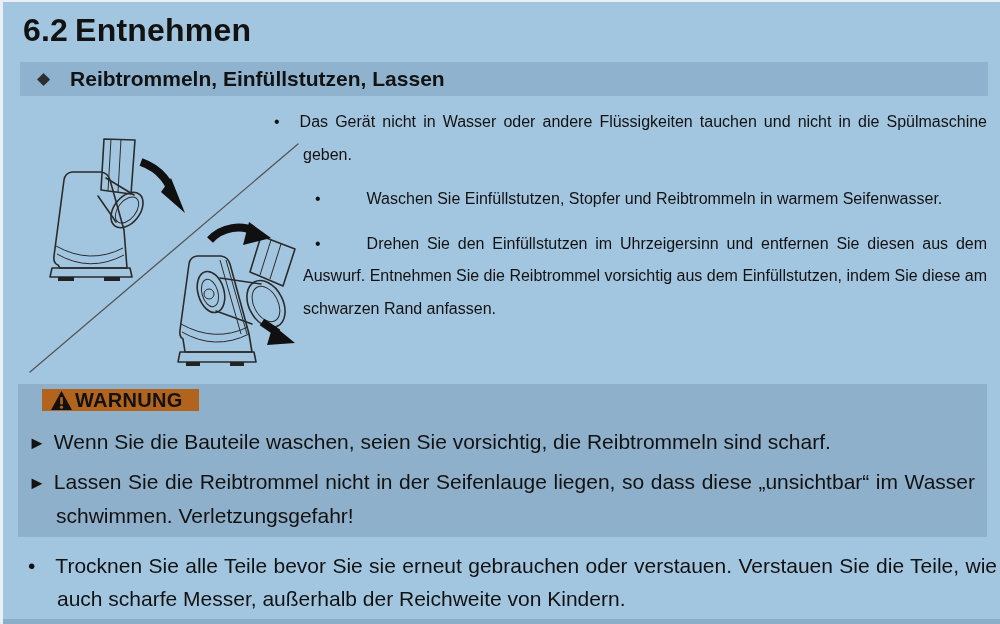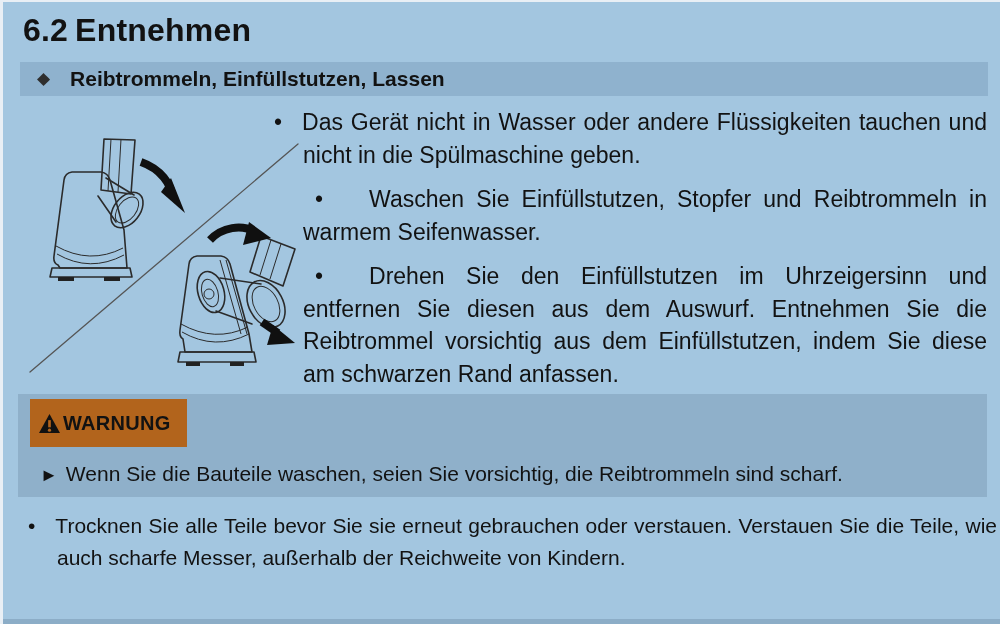--- a/index.html
+++ b/index.html
@@ -44,22 +44,22 @@
     font-size: 17px; color: #2e2e2e; line-height: 1;
     transform: translateY(-1px);
   }
   .band .band-label {
     margin-left: 20px;
     font-size: 21px; font-weight: bold;
   }
 
   
   .content {
-    margin: 10px 13px 4px 17px;
-    font-size: 23px;
+    margin: 10px 13px 16px 17px;
+    font-size: 16px;
     line-height: 32.5px;
   }
   .illustration {
     float: left;
     width: 283px; height: 278px;
     shape-outside: inset(30px 0 0 0);
     padding-top: 30px;
     box-sizing: border-box;
   }
   .illustration svg { display: block; margin-left: -6px; }
@@ -82,34 +82,33 @@
     margin: 0 13px 0 15px;
     background: #8fb0ca;
     padding: 5px 12px 5px 10px;
     box-sizing: border-box;
   }
   .warning-badge {
     display: inline-flex;
     align-items: center;
     background: #b2641c;
     padding: 3px 16px 3px 8px;
-    height: 48px;
-    box-sizing: border-box;
-    margin-left: 2px;
+    height: 22px;
+    box-sizing: border-box;
+    margin-left: 14px;
   }
   .warning-badge .w-label {
     font-size: 20px; font-weight: bold;
     letter-spacing: 0.3px;
     margin-left: 2px;
   }
   .warn-item {
     font-size: 21px; line-height: 32.5px;
     padding-left: 28px; text-indent: -28px;
     text-align: justify;
-    margin-left: 12px;
   }
   .warn-item.first { margin-top: 11px; }
   .warn-item.second { margin-top: 7px; }
   .arrow-glyph { display: inline; margin-right: 8px; font-size: 18px; }
 
   
   .closing-wrap {
     margin: 13px 3px 0 17px;
     font-size: 21px; line-height: 32.5px;
   }
@@ -205,20 +204,21 @@
   <div class="warning-section">
     <div class="warning-badge">
       <svg width="23" height="21" viewBox="0 0 24 22">
         <path d="M12 1 L23 21 L1 21 Z" fill="#111"></path>
         <rect x="10.6" y="7.5" width="2.8" height="7.5" fill="#b2641c"></rect>
         <circle cx="12" cy="18" r="1.7" fill="#b2641c"></circle>
       </svg>
       <span class="w-label">WARNUNG</span>
     </div>
     <p class="warn-item first"><span class="arrow-glyph">►</span><span>Wenn Sie die Bauteile waschen, seien Sie vorsichtig, die Reibtrommeln sind scharf.</span></p>
+    <p class="warn-item second"><span class="arrow-glyph">►</span><span>Lassen Sie die Reibtrommel nicht in der Seifenlauge liegen, so dass diese „unsichtbar“ im Wasser schwimmen. Verletzungsgefahr!</span></p>
   </div>
 
   <div class="closing-wrap">
     <p class="para hang"><span class="dot">•</span><span>Trocknen Sie alle Teile bevor Sie sie erneut gebrauchen oder verstauen. Verstauen Sie die Teile, wie auch scharfe Messer, außerhalb der Reichweite von Kindern.</span></p>
   </div>
 
   <div class="bottom-edge"></div>
 </div>
 
 </body></html>

